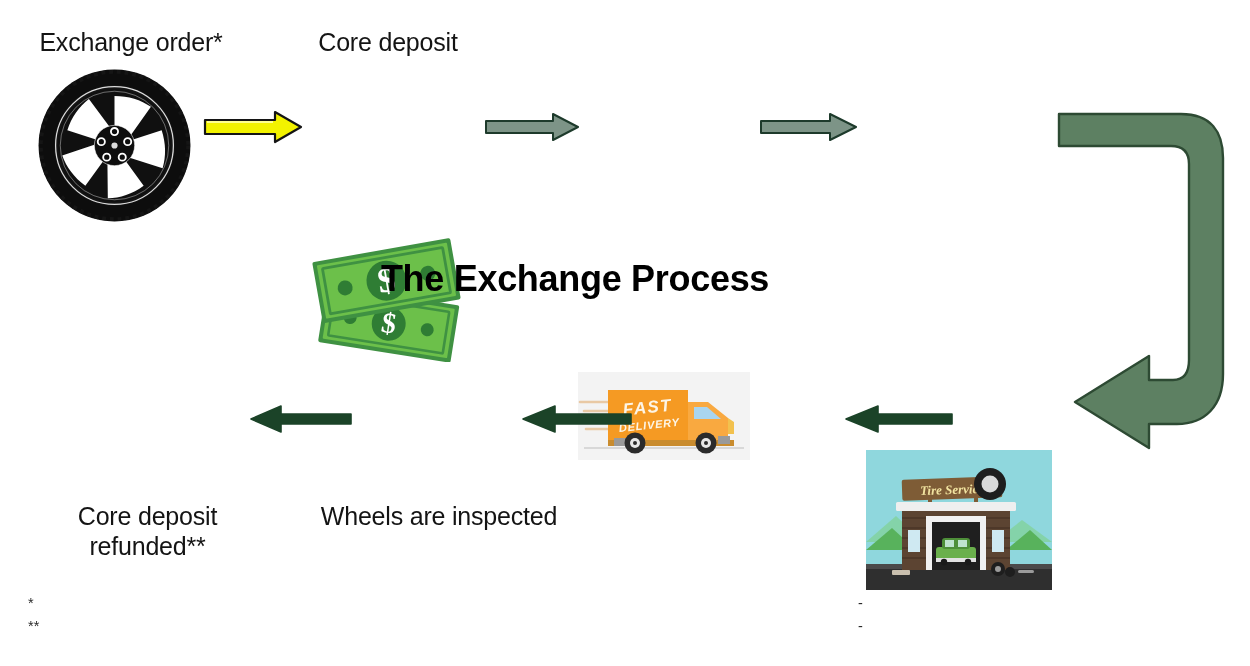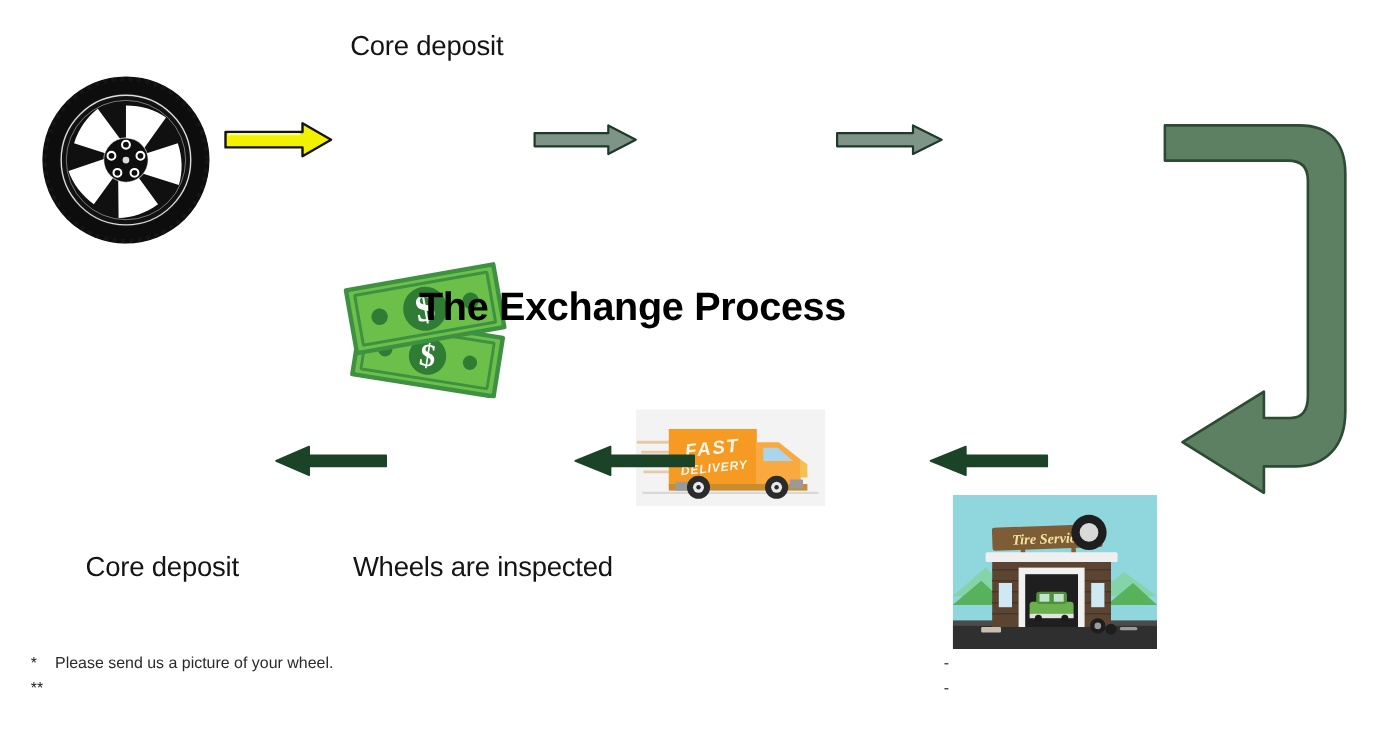--- a/index.html
+++ b/index.html
@@ -54,20 +54,21 @@
   .pic svg{display:block;width:100%;height:100%;}
 
   
   .arrow svg{display:block;width:100%;height:100%;overflow:visible;}
 </style>
 </head>
 <body>
 
 <div class="stage">
 
+  <div class="abs step-label" style="left:0px;top:28px;width:262px;">Exchange order*</div>
 
   <div class="abs step-label" style="left:268px;top:28px;width:240px;">Core deposit</div>
 
 
   <div class="abs wheel" style="left:37px;top:68px;width:155px;height:155px;">
     <svg viewBox="0 0 200 200">
       <defs>
         <g id="spokeGapDark">
           <path d="M100 34 a66 66 0 0 1 47 19 l-30 44 a22 22 0 0 0 -17 -7 z"></path>
         </g>
@@ -289,29 +290,29 @@
   <div class="abs arrow" style="left:843px;top:404px;width:110px;height:30px;">
     <svg viewBox="0 0 110 30" preserveAspectRatio="none">
       <polygon points="109,10 35,10 35,2 3,15 35,28 35,20 109,20" fill="#1b4328" stroke="#1b4328" stroke-width="1.6" stroke-linejoin="round"></polygon>
     </svg>
   </div>
 
   <div class="abs title" style="left:175px;top:258px;width:800px;">The Exchange Process</div>
 
   <div class="abs step-label wrap" style="left:30px;top:502px;width:235px;">
     <div>Core deposit</div>
+    <div>refunded**</div>
   </div>
 
   <div class="abs step-label" style="left:300px;top:502px;width:278px;">Wheels are inspected</div>
 
 
   <div class="abs note-block" style="left:28px;top:592px;width:420px;">
     <div class="note-row">
       <span class="note-mark">*</span>
-      <span>Please send us a picture of your wheel.</span>
     </div>
     <div class="note-row">
       <span class="note-mark">**</span>
     </div>
   </div>
 
   <div class="abs note-block" style="left:858px;top:592px;width:390px;">
     <div class="note-row dash">
       <span class="note-mark">-</span>
     </div>

